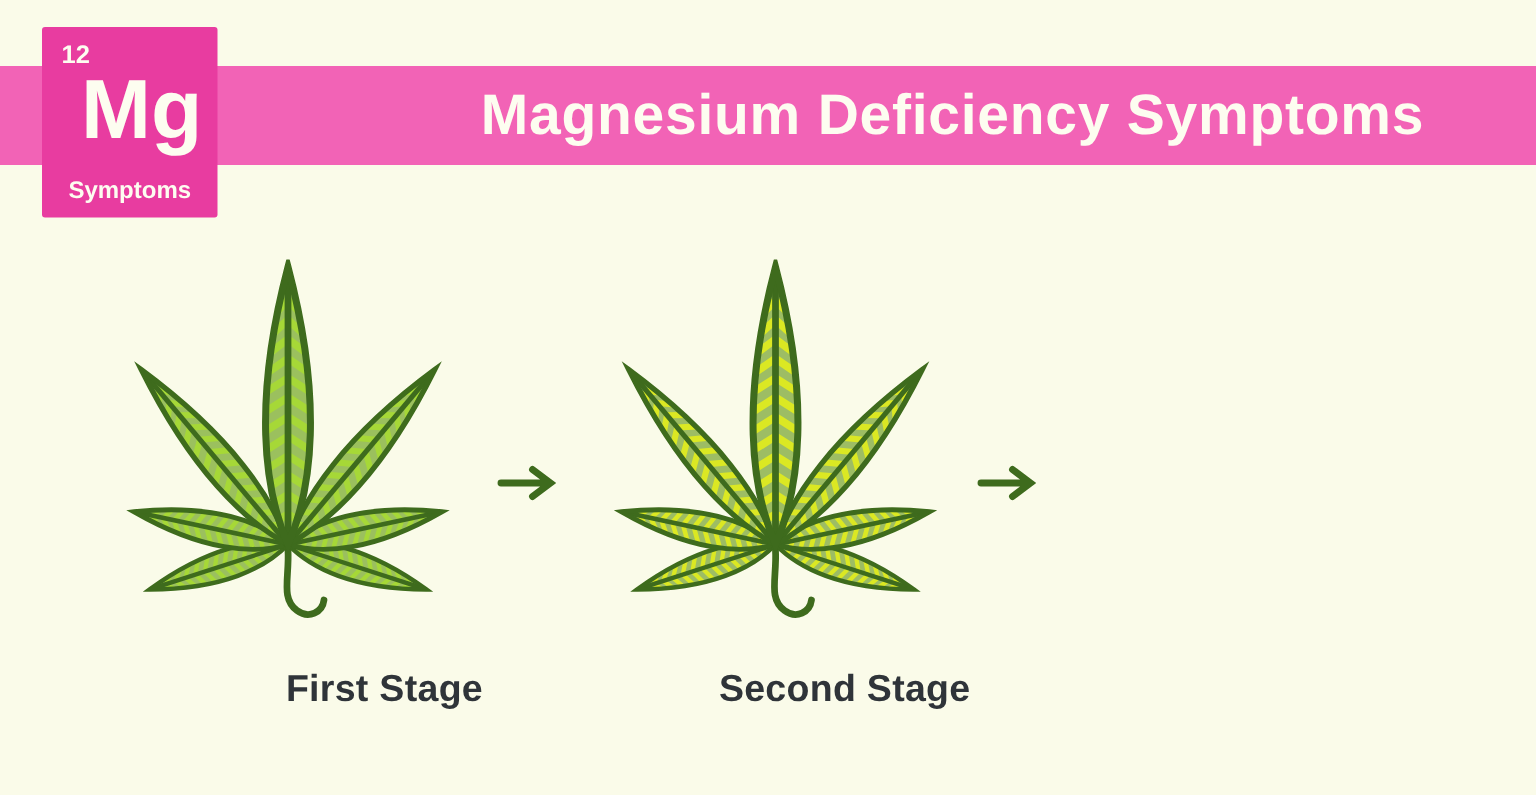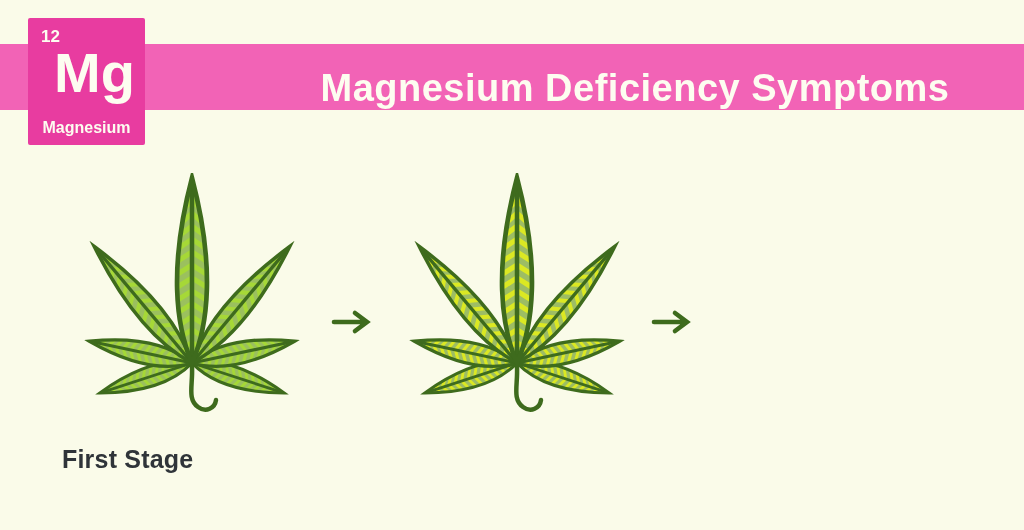--- a/index.html
+++ b/index.html
@@ -8,33 +8,33 @@
     position:relative;width:1024px;height:530px;overflow:hidden;
     background:var(--bg,#fafbe9);
   }
   .banner{
     position:absolute;left:0;top:44px;width:1024px;height:66px;
     background:var(--banner,#f263b6);
   }
   .title{
     position:absolute;top:44px;height:66px;left:635px;transform:translateX(-50%);
     display:flex;align-items:center;white-space:nowrap;
-    color:var(--banner-text,#fdfdf0);font-size:38px;font-weight:700;letter-spacing:.5px;margin-top:11px;
+    color:var(--banner-text,#fdfdf0);font-size:38px;font-weight:700;letter-spacing:.5px;
   }
   .element-card{
     position:absolute;left:28px;top:18px;width:117px;height:127px;
     background:var(--card,#e83ca0);border-radius:2px;color:var(--card-text,#fdfdf0);text-decoration:underline;
   }
   .atomic-number{position:absolute;left:13px;top:9px;font-size:17px;font-weight:600;}
   .symbol{position:absolute;left:0;right:0;top:22px;text-align:center;font-size:56px;font-weight:700;padding-left:16px;}
   .el-name{position:absolute;left:0;right:0;bottom:8px;text-align:center;font-size:16px;font-weight:600;}
   .stage{position:absolute;top:173px;width:260px;height:310px;}
   .stage .leaf{position:absolute;left:0;top:0;width:260px;height:260px;}
   .stage-label{
-    position:absolute;left:0;right:0;top:272px;text-align:left;
+    position:absolute;left:0;right:0;top:272px;text-align:right;
     color:var(--label,#2f3439);font-size:25px;font-weight:600;letter-spacing:.2px;
   }
   .arrow{position:absolute;top:307px;width:44px;height:30px;}
   .defs-holder{position:absolute;width:0;height:0;overflow:hidden;}
 </style>
 </head>
 <body>
 
 <div class="canvas">
 
@@ -65,38 +65,39 @@
       </g>
     </defs>
   </svg>
 
   <div class="banner"></div>
   <div class="title">Magnesium Deficiency Symptoms</div>
 
   <div class="element-card">
     <span class="atomic-number">12</span>
     <span class="symbol">Mg</span>
-    <span class="el-name">Magnesium</span>
+    <span class="el-name">Symptoms</span>
   </div>
 
   <div class="stage" style="left: 62px; --body: #9bc05e; --vein: #a6d837; --outline: #3e6b1d; --edge: transparent;">
     <svg class="leaf" viewBox="0 0 260 260">
         <use href="#leaf-art"></use>
       </svg>
     <div class="stage-label">First Stage</div>
   </div>
 
   <svg class="arrow" viewBox="0 0 44 30" style="left:331px">
     <path d="M3,15 H33 M24,6 L36,15 L24,24" fill="none" stroke="var(--green,#3e6b1d)" stroke-width="4.6" stroke-linecap="round" stroke-linejoin="miter"></path>
   </svg>
 
   <div class="stage" style="left: 387px; --body: #9dbd64; --vein: #dbe823; --outline: #3e6b1d; --edge: transparent;">
     <svg class="leaf" viewBox="0 0 260 260">
         <use href="#leaf-art"></use>
       </svg>
+    <div class="stage-label">Second Stage</div>
   </div>
 
   <svg class="arrow" viewBox="0 0 44 30" style="left:651px">
     <path d="M3,15 H33 M24,6 L36,15 L24,24" fill="none" stroke="var(--green,#3e6b1d)" stroke-width="4.6" stroke-linecap="round" stroke-linejoin="miter"></path>
   </svg>
 
 
 </div>
 
 </body></html>

